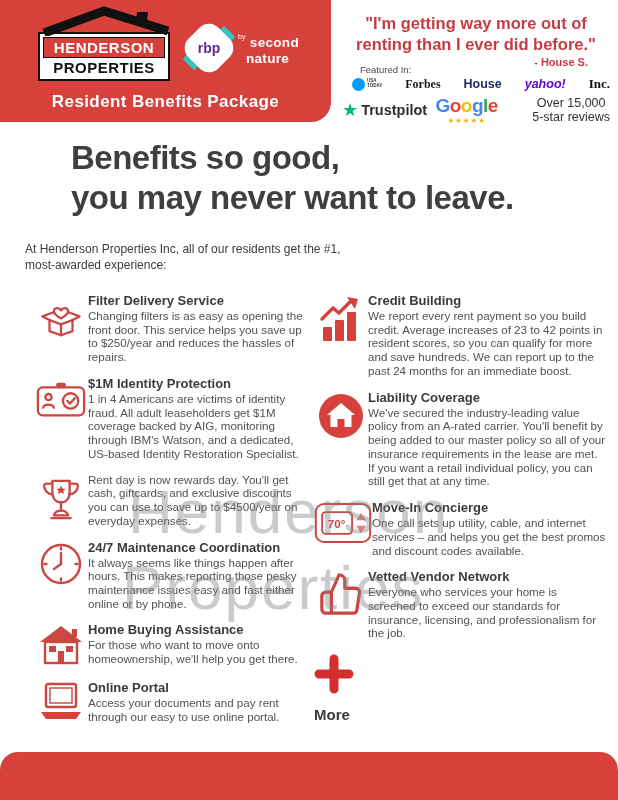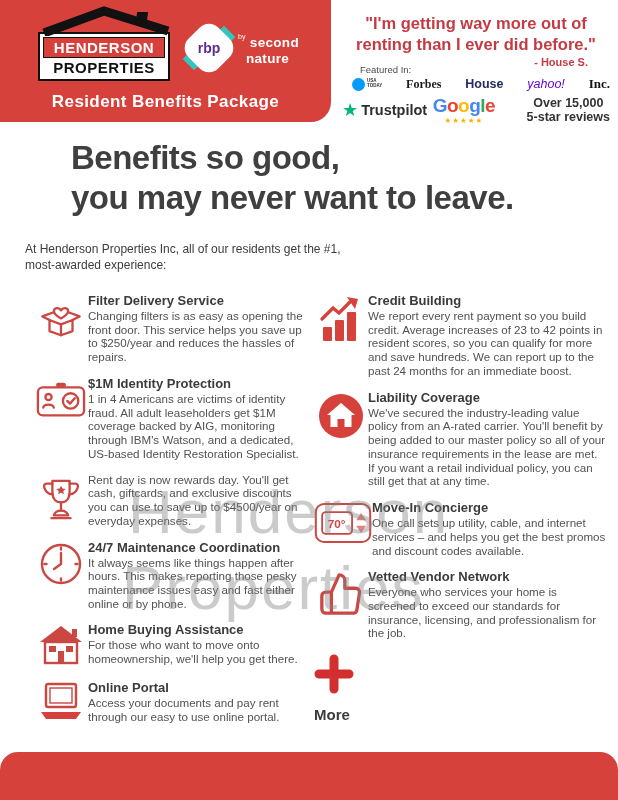--- a/index.html
+++ b/index.html
@@ -59,33 +59,33 @@
   .featured-label { position:absolute; left:360px; top:64px; font-size:9.5px; color:#4a4a4a; }
   .featured-row {
     position:absolute; left:352px; top:75px; width:258px; height:18px;
     display:flex; align-items:center; justify-content:space-between;
   }
   .usat { display:flex; align-items:center; gap:2px; }
   .usat-circle { width:13px; height:13px; border-radius:50%; background:#009bff; }
   .usat-text { font-size:4.5px; font-weight:bold; color:#333; line-height:1.1; }
   .logo-forbes { font-family:"Liberation Serif", serif; font-weight:bold; font-size:12px; color:#1a1a1a; }
   .logo-house  { font-weight:bold; font-size:12.5px; color:#232a66; }
-  .logo-yahoo  { font-weight:normal; font-style:italic; font-size:12.5px; color:#5f01d1; }
+  .logo-yahoo  { font-weight:bold; font-style:italic; font-size:12.5px; color:#5f01d1; }
   .logo-inc    { font-family:"Liberation Serif", serif; font-weight:bold; font-size:13px; color:#111; }
   .reviews-row {
     position:absolute; left:342px; top:96px; width:268px;
     display:flex; align-items:center; justify-content:space-between;
   }
   .trustpilot { display:flex; align-items:center; gap:3px; }
   .tp-star { color:#00b67a; font-size:18px; line-height:1; }
   .tp-name { font-size:14.5px; color:#2e2e2e; font-weight:600; }
   .google-wrap { text-align:center; }
   .google-word { font-size:19px; font-weight:bold; letter-spacing:-.5px; line-height:1; }
   .google-stars { color:#f4b400; font-size:7.5px; letter-spacing:1px; line-height:1; margin-top:1px; }
-  .reviews-text { font-size:12.5px; font-weight:bold; color:#333; text-align:center; line-height:1.15;margin-left:26px; }
+  .reviews-text { font-size:12.5px; font-weight:normal; color:#333; text-align:center; line-height:1.15;margin-left:26px; }
 
   
   .headline {
     position:absolute; left:25px; top:138px; color:#3f3f3f;
     font-weight:bold; font-size:33px; line-height:1.2; letter-spacing:-.5px;margin-left:46px;
   }
   .intro {
     position:absolute; left:25px; top:241px; width:510px;
     color:#3c3c3c; font-size:12px; line-height:1.35;
   }

